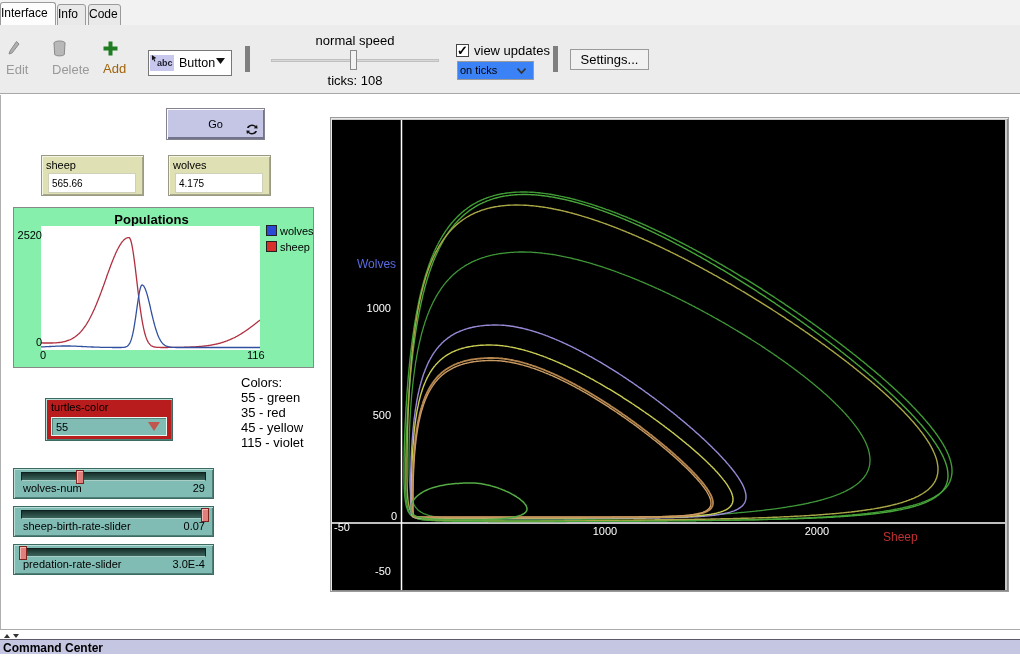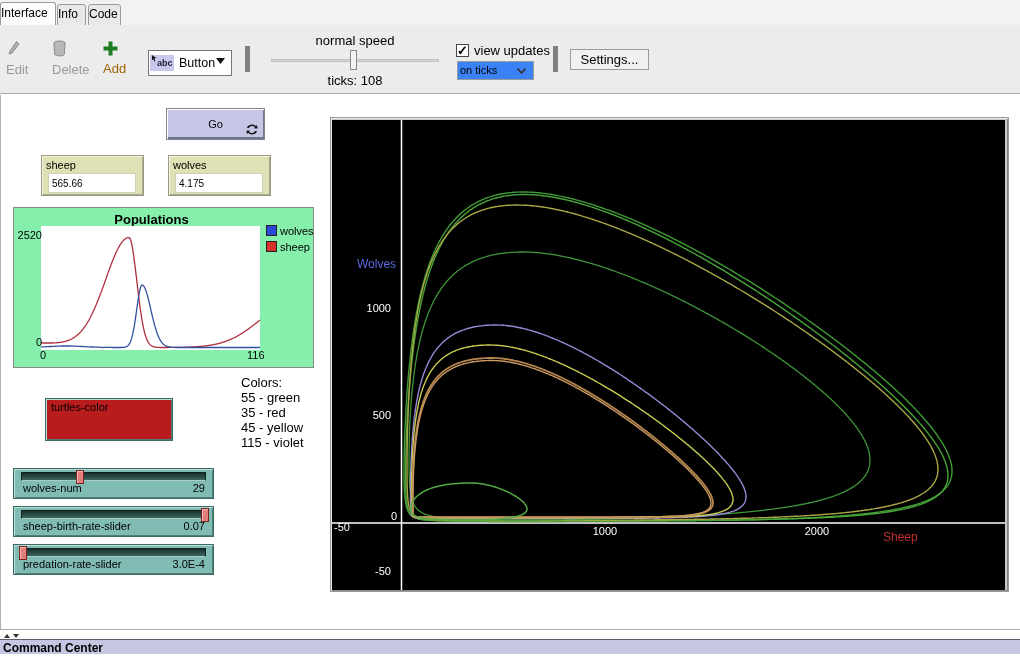--- a/index.html
+++ b/index.html
@@ -162,20 +162,21 @@
     <div class="plbl" style="left:0px; width:28px; text-align:right; top:21px;">2520</div>
     <div class="plbl" style="left:0px; width:28px; text-align:right; top:128px;">0</div>
     <div class="plbl" style="left:26px; top:141px;">0</div>
     <div class="plbl" style="left:233px; top:141px;">116</div>
     <div class="legend" style="left:252px; top:17px;"><span class="sw" style="background:#2b4bd7;border:1px solid #222;"></span>wolves</div>
     <div class="legend" style="left:252px; top:33px;"><span class="sw" style="background:#d7312b;border:1px solid #222;"></span>sheep</div>
   </div>
 
   <div class="chooser">
     <div class="clab">turtles-color</div>
+    <div class="cbox">55<div class="tri"></div></div>
   </div>
 
   <div class="colors">Colors:<br>55 - green<br>35 - red<br>45 - yellow<br>115 - violet</div>
 
   <div class="slw" style="top:373px;">
     <div class="groove"></div>
       <div class="sthumb" style="left:62px;"></div>
     <span class="slab">wolves-num</span>
       <span class="sval">29</span>
   </div>

